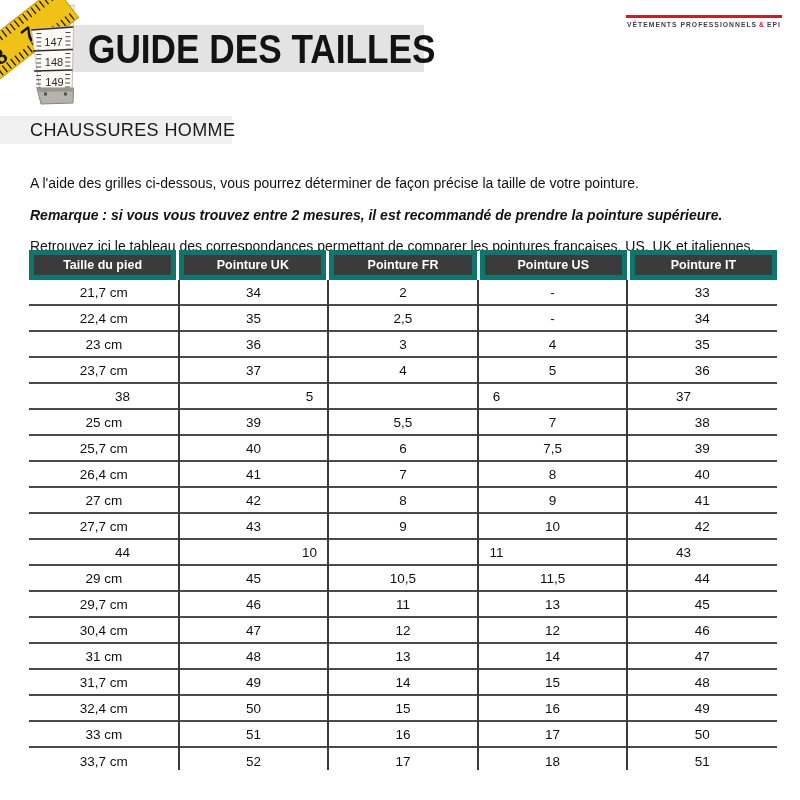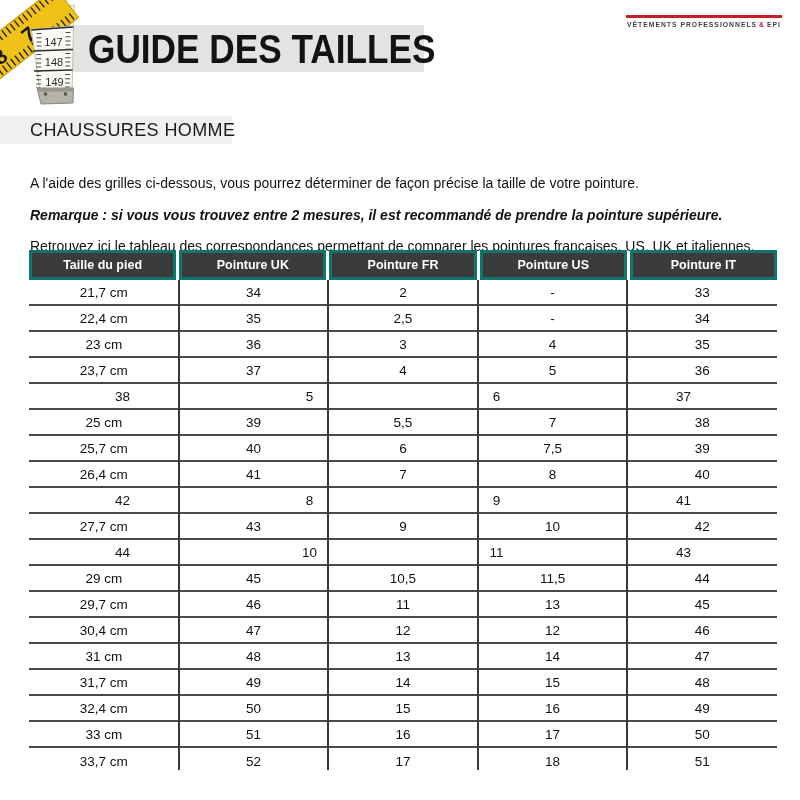--- a/index.html
+++ b/index.html
@@ -63,21 +63,21 @@
     position:absolute; left:30px; top:160px; width:760px;
     font-size:14px; color:#121212;
   }
   .intro p { margin:16px 0 9px 0; line-height:15.5px; }
   .intro .remark { font-weight:bold; font-style:italic; }
 
   
   .size-table { position:absolute; left:29px; top:250px; width:748px; }
   .thead { display:flex; gap:3px; height:30px; }
   .th {
-    flex:1; background:#3b3b3b; border:3px solid #0f766e;
+    flex:1; background:#3b3b3b; border:5px solid #0f766e;
     color:#ffffff; font-weight:bold; font-size:12.5px;
     display:flex; align-items:center; justify-content:center;
     box-sizing:border-box;
   }
   .tbody { position:relative; }
   .trow {
     display:flex; height:26px; box-sizing:border-box;
     border-bottom:2px solid #4a4a4a;
   }
   .trow:last-child { border-bottom:none; }
@@ -216,20 +216,21 @@
         <div class="td">39</div>
       </div>
       <div class="trow">
         <div class="td">26,4 cm</div>
         <div class="td">41</div>
         <div class="td">7</div>
         <div class="td">8</div>
         <div class="td">40</div>
       </div>
       <div class="trow">
+        <div class="td">27 cm</div>
         <div class="td">42</div>
         <div class="td">8</div>
         <div class="td">9</div>
         <div class="td">41</div>
       </div>
       <div class="trow">
         <div class="td">27,7 cm</div>
         <div class="td">43</div>
         <div class="td">9</div>
         <div class="td">10</div>

